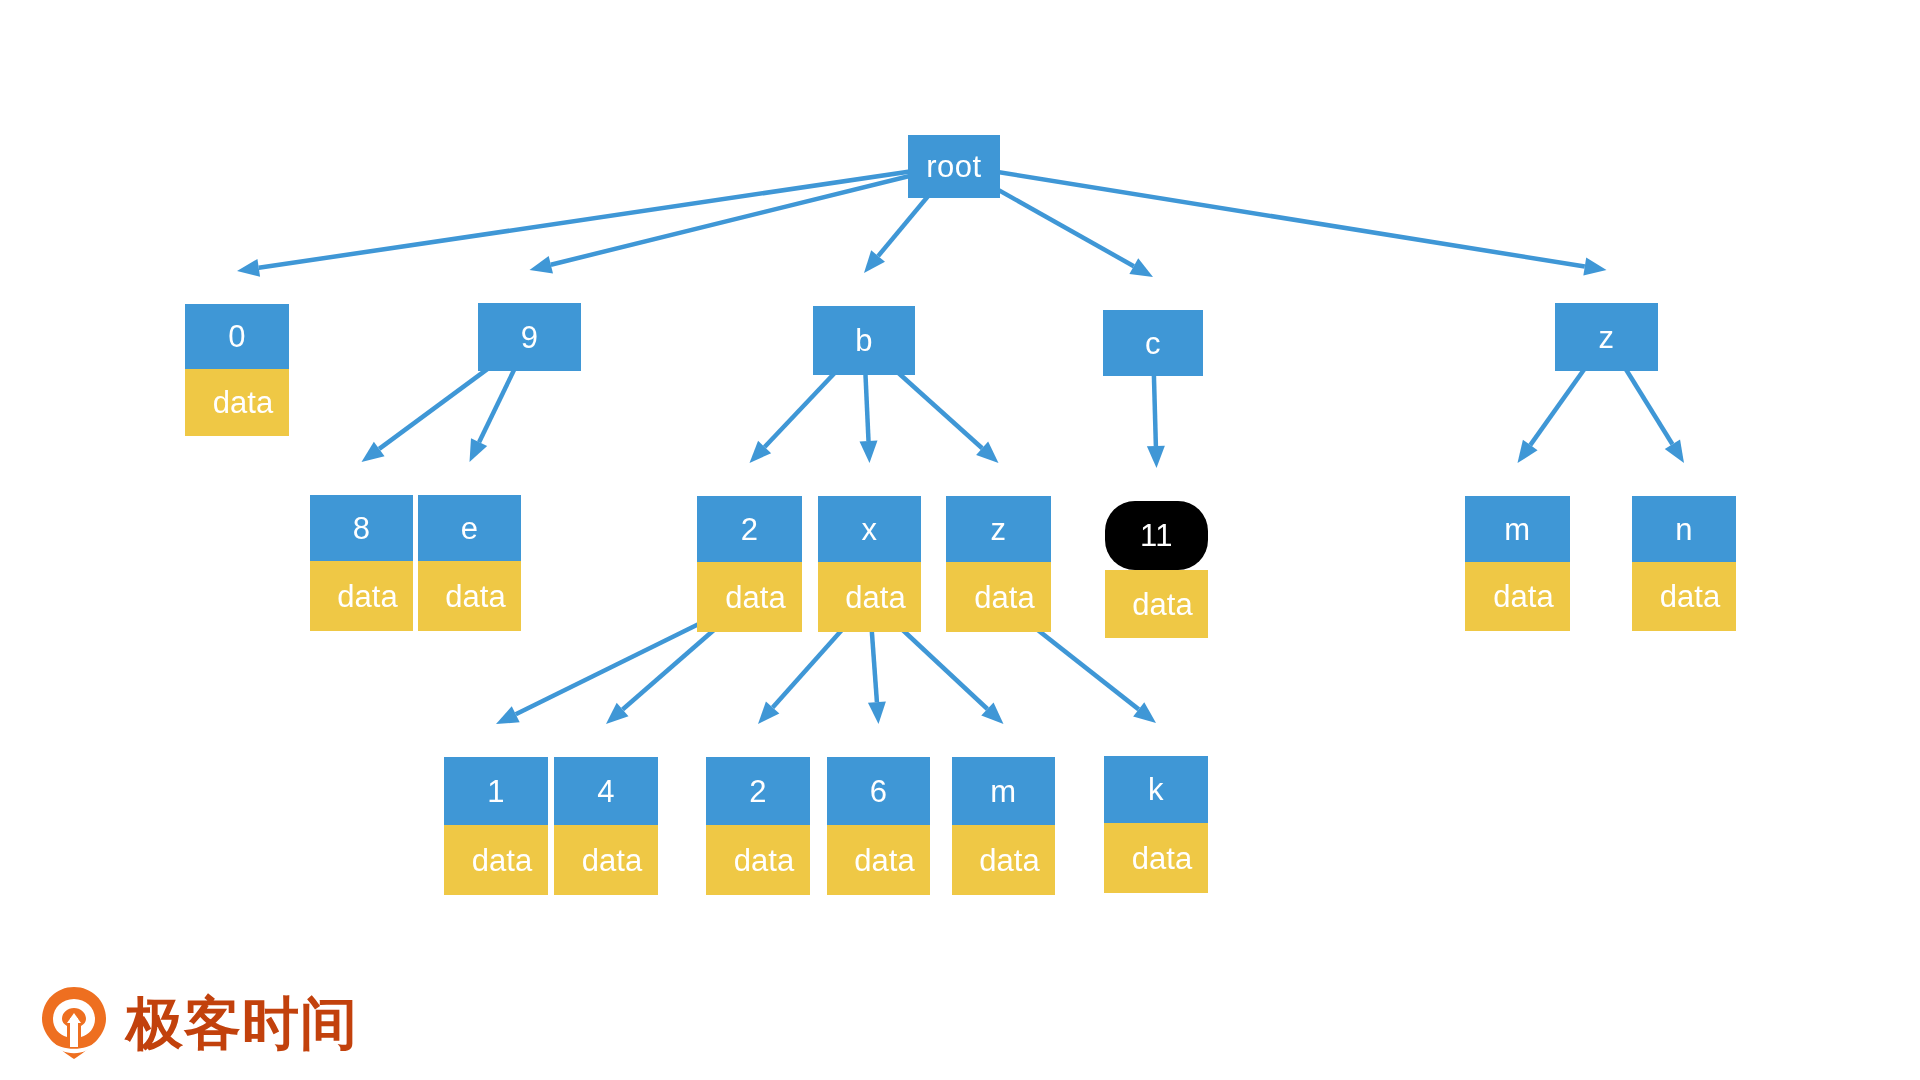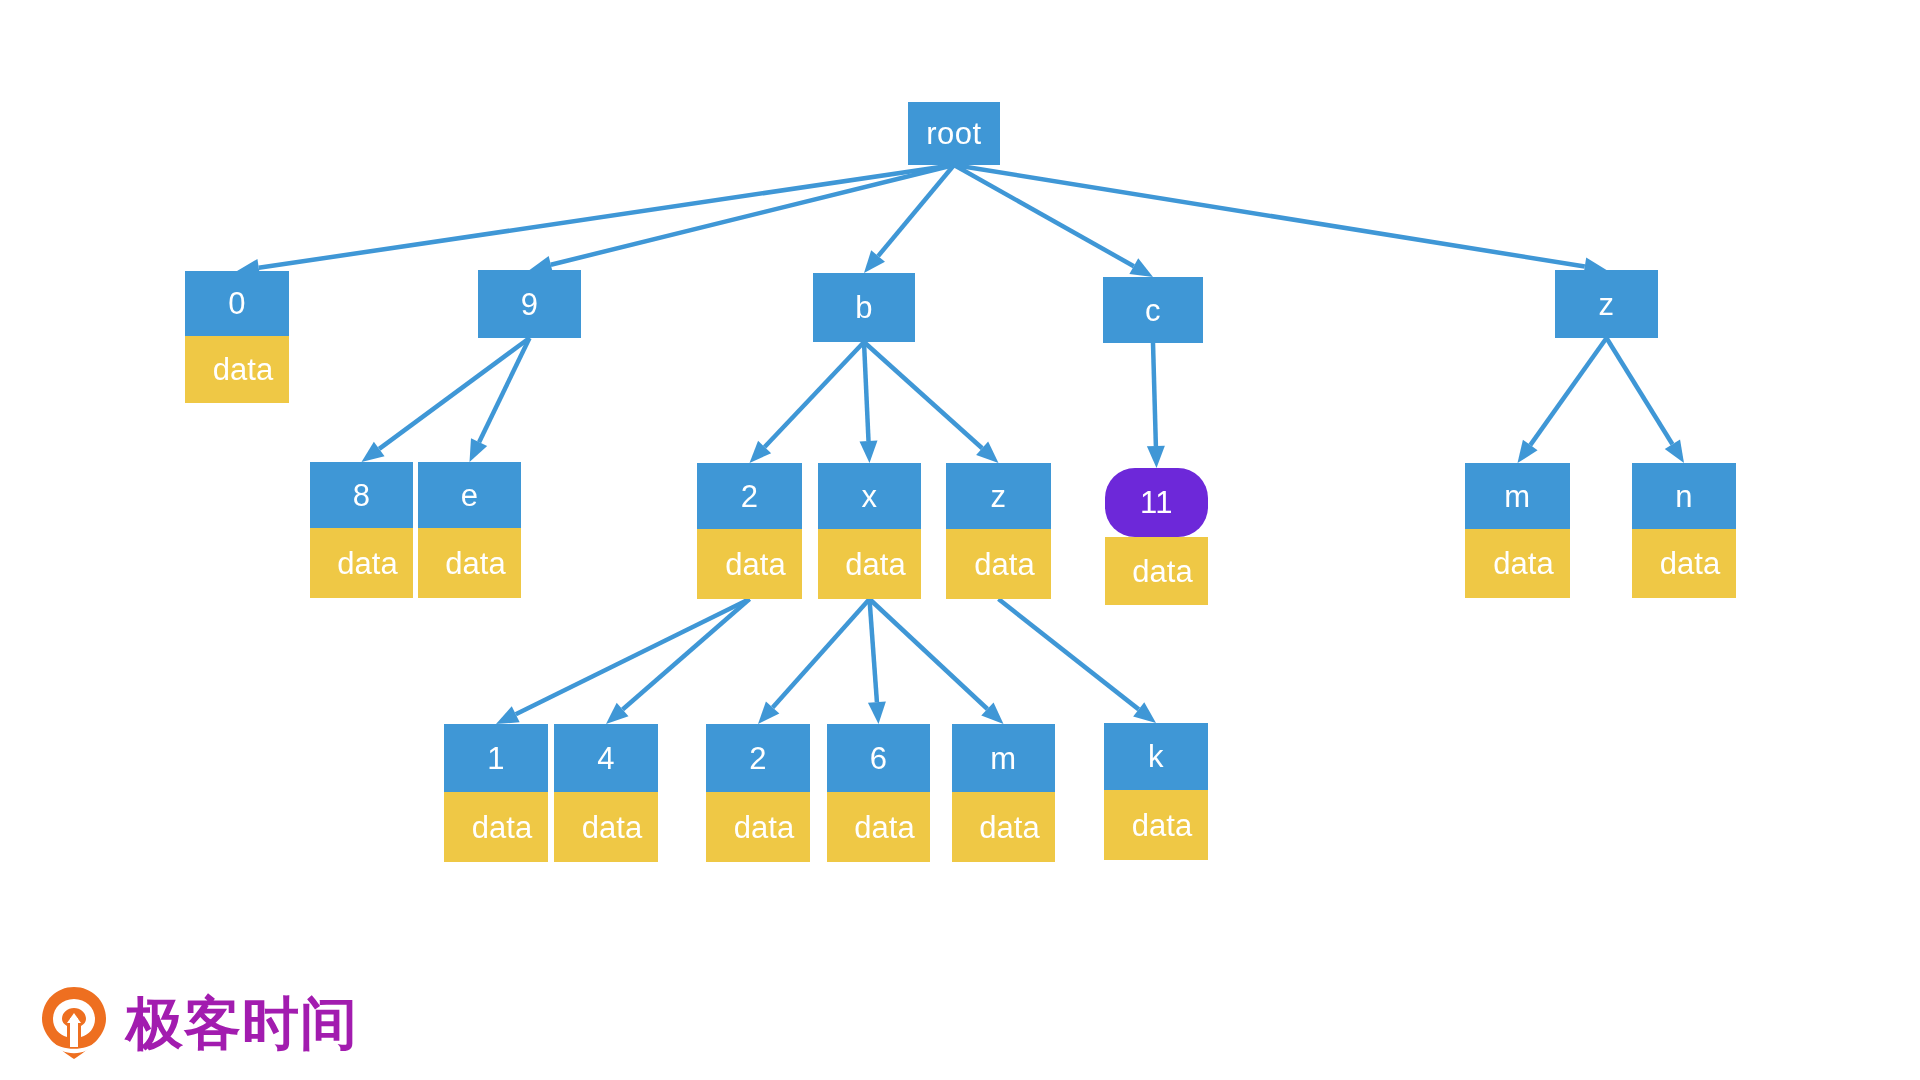--- a/index.html
+++ b/index.html
@@ -31,20 +31,21 @@
   }
   .node-key {
     display: flex;
     align-items: center;
     justify-content: center;
     color: #ffffff;
     font-size: 31px;
     font-weight: 400;
     line-height: 1;
     letter-spacing: 0.5px;
+    margin-top: 33px;
   }
   .node-data {
     display: flex;
     align-items: center;
     justify-content: center;
     color: #ffffff;
     font-size: 31px;
     font-weight: 400;
     line-height: 1;
     padding-left: 12px;
@@ -61,21 +62,21 @@
     gap: 18px;
   }
   #logo-mark {
     width: 68px;
     height: 76px;
     flex: 0 0 auto;
     position: relative;
   }
   #logo-text {
     font-size: 57px;
-    color: #a21caf;
+    color: #c2410c;
     font-weight: 700;
     letter-spacing: 1px;
     line-height: 1;
     font-family: "DejaVu Sans", sans-serif;
     white-space: nowrap;
   }
 </style>
 </head>
 <body>
 
@@ -194,21 +195,21 @@
       </div>
       <div class="node" style="left: 818px; top: 463px; width: 103px;">
         <div class="node-key" style="height: 66px; background: rgb(63, 151, 214); color: rgb(255, 255, 255);">x</div>
         <div class="node-data" style="height: 70px; background: rgb(239, 200, 69); color: rgb(255, 255, 255);">data</div>
       </div>
       <div class="node" style="left: 946px; top: 463px; width: 105px;">
         <div class="node-key" style="height: 66px; background: rgb(63, 151, 214); color: rgb(255, 255, 255);">z</div>
         <div class="node-data" style="height: 70px; background: rgb(239, 200, 69); color: rgb(255, 255, 255);">data</div>
       </div>
       <div class="node" style="left: 1105px; top: 468px; width: 103px;">
-        <div class="node-key" style="height: 69px; background: #6d28d9; color: rgb(255, 255, 255); border-radius: 30px;">11</div>
+        <div class="node-key" style="height: 69px; background: #000000; color: rgb(255, 255, 255); border-radius: 30px;">11</div>
         <div class="node-data" style="height: 68px; background: rgb(239, 200, 69); color: rgb(255, 255, 255);">data</div>
       </div>
       <div class="node" style="left: 1465px; top: 463px; width: 105px;">
         <div class="node-key" style="height: 66px; background: rgb(63, 151, 214); color: rgb(255, 255, 255);">m</div>
         <div class="node-data" style="height: 69px; background: rgb(239, 200, 69); color: rgb(255, 255, 255);">data</div>
       </div>
       <div class="node" style="left: 1632px; top: 463px; width: 104px;">
         <div class="node-key" style="height: 66px; background: rgb(63, 151, 214); color: rgb(255, 255, 255);">n</div>
         <div class="node-data" style="height: 69px; background: rgb(239, 200, 69); color: rgb(255, 255, 255);">data</div>
       </div>

